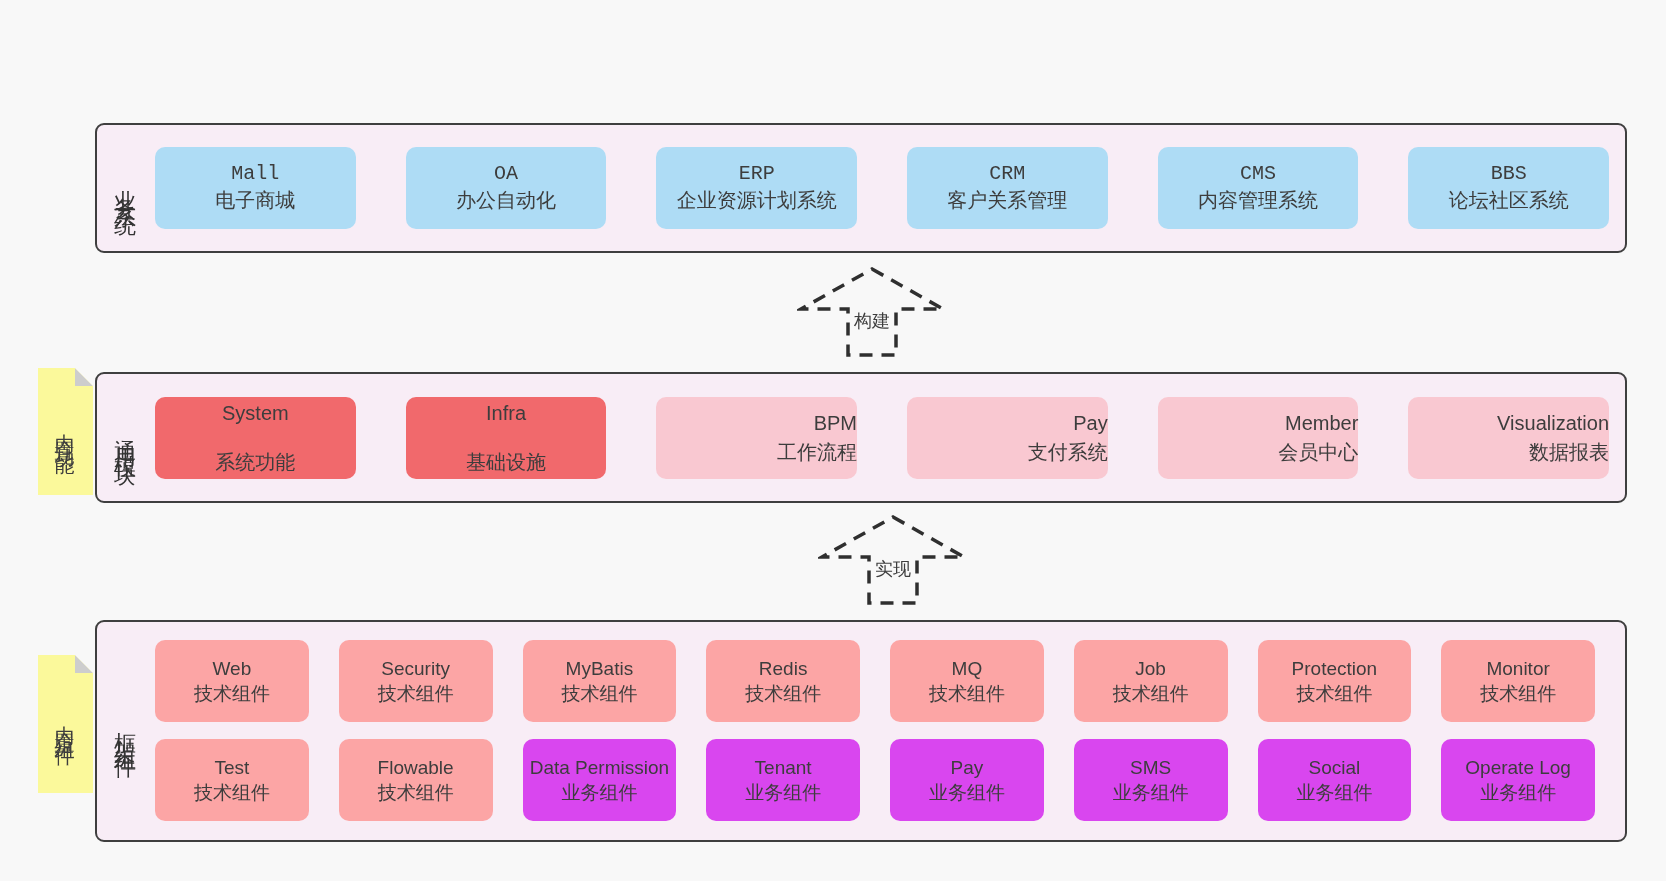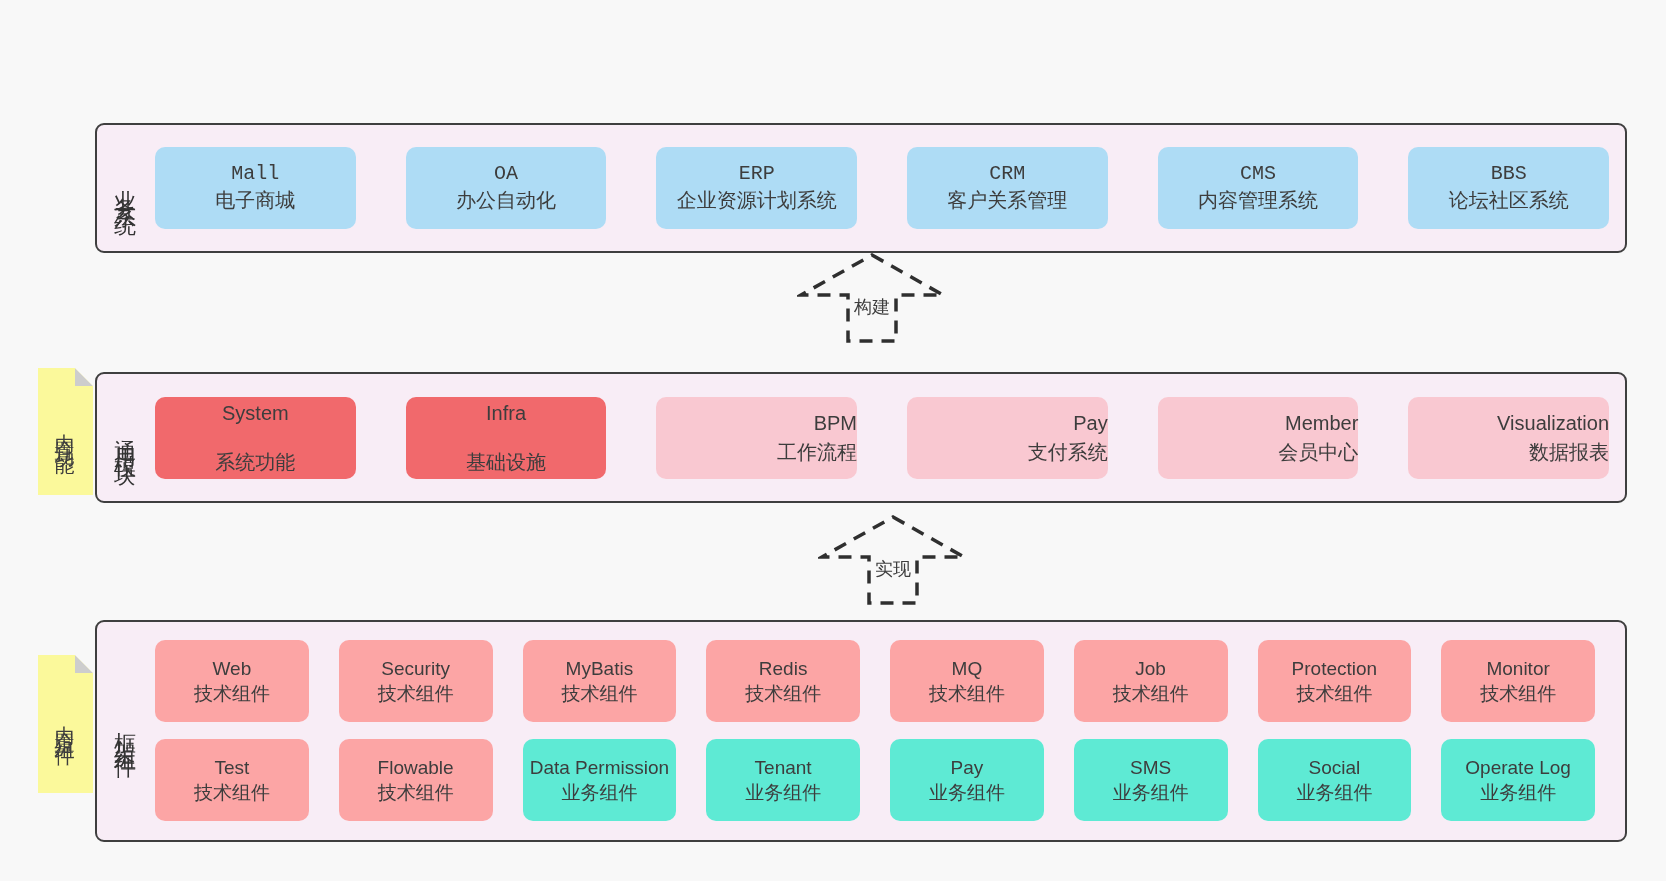--- a/index.html
+++ b/index.html
@@ -51,21 +51,21 @@
     display:flex; flex-direction:column;
     align-items:center; justify-content:center;
     text-align:center;
     font-size:20px;
     line-height:1.42;
   }
   .box.blue   { background:#aedcf5;font-family:Liberation Mono, monospace; }
   .box.red    { background:#f1696c;gap:20px; }
   .box.pink   { background:#f9c8d1;align-items:flex-end; }
   .box.green  { background:#fca5a5; }
-  .box.lgreen { background:#5eead4; }
+  .box.lgreen { background:#d946ef; }
 
   .rows {
     position:absolute;
     left:58px; right:30px; top:18px; bottom:19px;
     display:flex; flex-direction:column;
     justify-content:space-between;
   }
   .crow { display:flex; gap:30px; height:82px; }
   .crow .box { height:100%; font-size:19px; line-height:1.32; }
 
@@ -81,21 +81,21 @@
     writing-mode:vertical-rl;
     text-orientation:upright;
     font-size:20px;
     letter-spacing:7px;
     color:#3d3d3d;
     white-space:nowrap;
   }
   .fold { position:absolute; top:0; right:0; }
 
   .arrow { position:absolute; width:150px; height:92px; }
-  .arrow1 { left:797px; top:252px; }
+  .arrow1 { left:797px; top:266px; }
   .arrow2 { left:818px; top:514px; }
   .arrow svg { display:block; }
   .arrow-label {
     position:absolute;
     left:50%; top:60%;
     transform:translate(-50%,-50%);
     background:#f8f8f8;
     font-size:18px;
     padding:0 3px;
     color:#3d3d3d;

